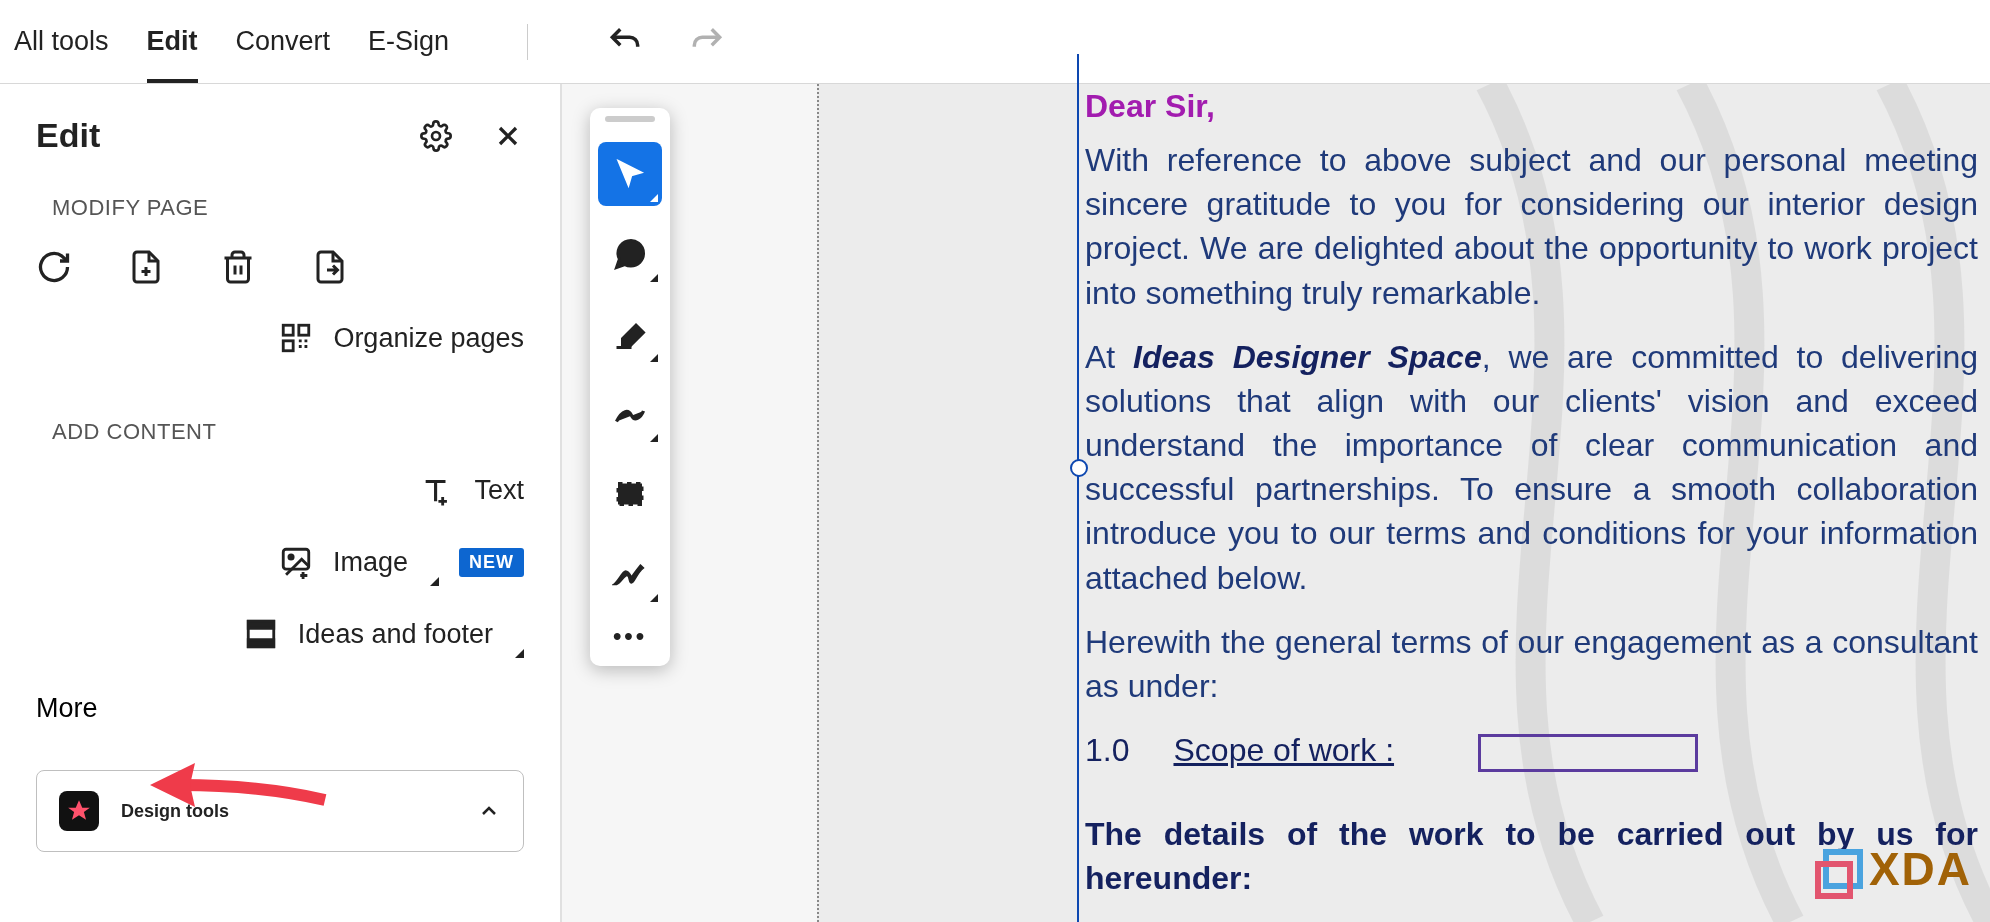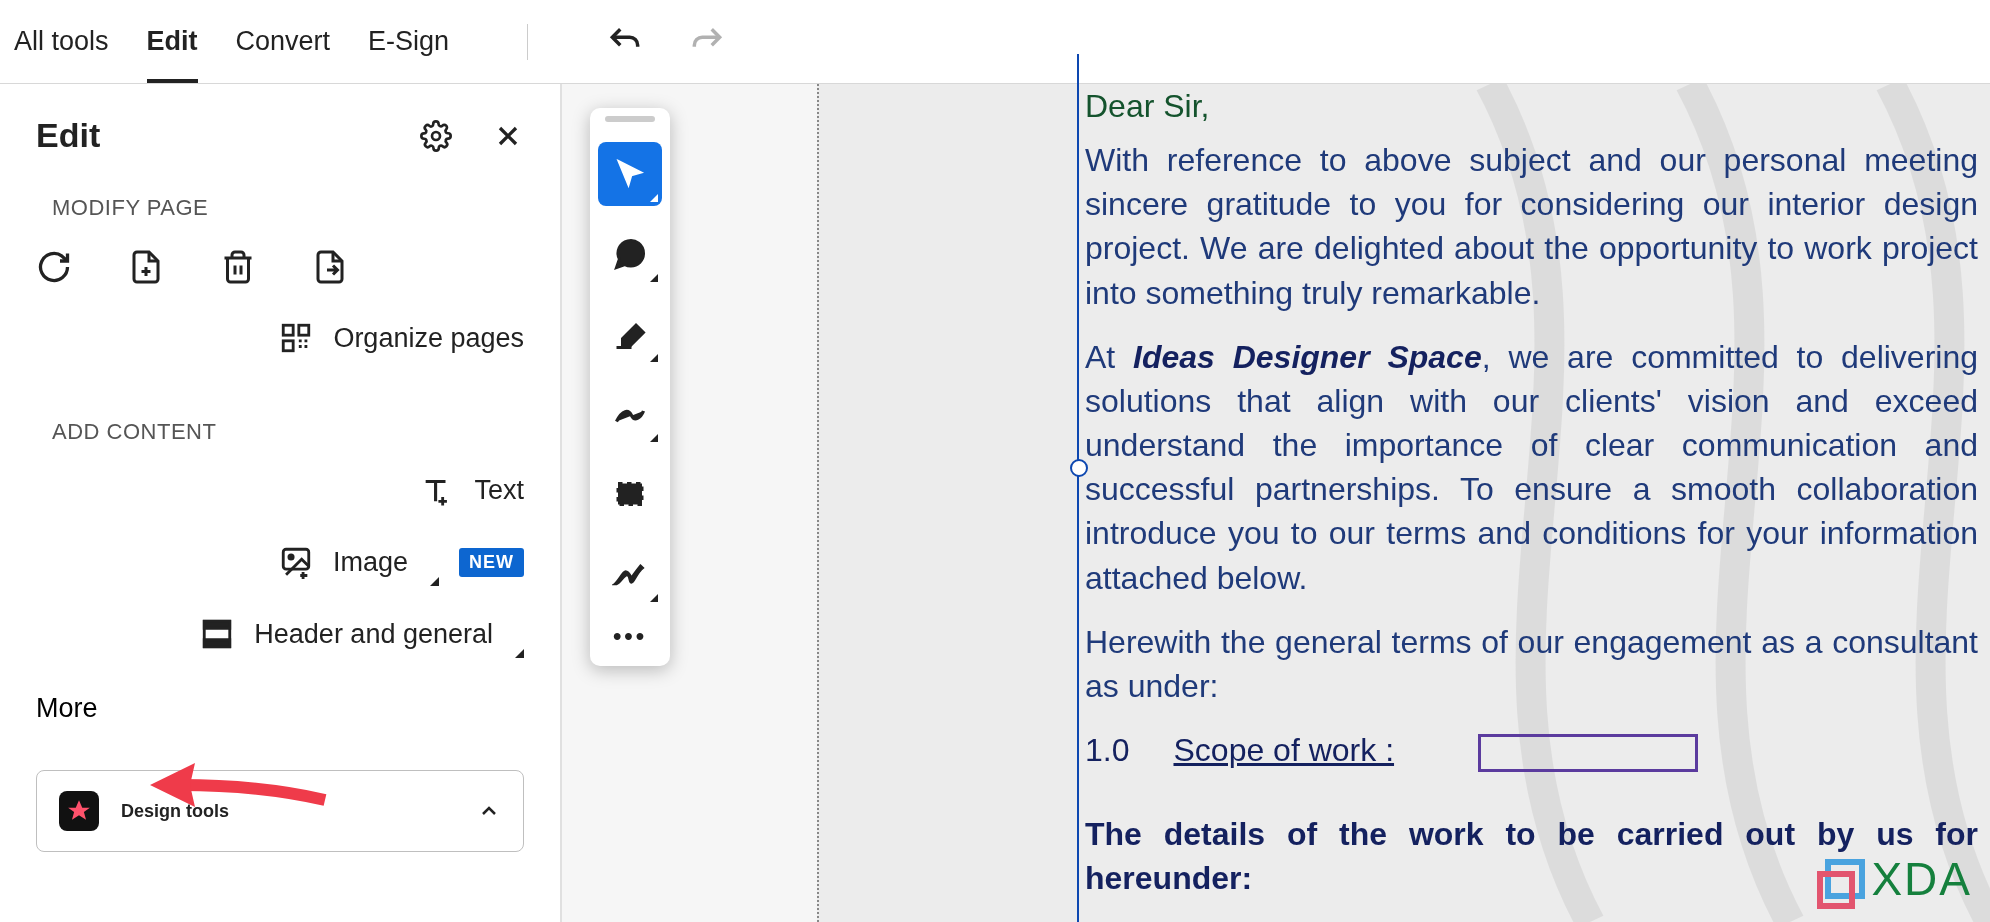--- a/index.html
+++ b/index.html
@@ -59,35 +59,35 @@
   .thumb-area { position: absolute; left: 562px; top: 84px; width: 255px; bottom: 0; background: #f6f6f6; }
   
   
   .page-area { position: absolute; left: 817px; top: 84px; right: 0; bottom: 0; background: #ececec; }
   .page-edge { position: absolute; left: 0; top: 0; bottom: 0; width: 2px; border-left: 2px dotted #888; }
   .page-selection { position: absolute; left: 260px; top: -30px; width: 1px; bottom: 0; border-left: 2px solid #0d47b0; }
   .sel-handle { position: absolute; left: 253px; top: 375px; width: 18px; height: 18px; border: 2px solid #0d47b0; border-radius: 50%; background: #fff; }
   
   .doc-body { position: absolute; left: 268px; top: 0; right: 0; padding-right: 12px; font-family: Arial, sans-serif; font-size: 32px; color: #1f3a7a; line-height: 1.38; text-align: justify; }
   .doc-body p { margin-bottom: 20px; }
-  .dear { font-weight: 400; color: #14532d; }
+  .dear { font-weight: 700; color: #a21caf; }
   .company { font-weight: 800; font-style: italic; color: #14215f; margin-top: 19px; }
   .scope-row { display: flex; align-items: flex-end; gap: 44px; font-weight: 400; color: #14215f; }
   .scope-num { }
   .scope-title { text-decoration: underline; }
   .purple-box { width: 220px; height: 38px; border: 3px solid #5b3b9e; margin-left: 40px; }
   .detail-head { font-weight: 800; color: #14215f; }
   .prep { color: #1f3a7a; font-size: 32px; }
   
   
   .wm { position: absolute; right: 0; top: 0; width: 600px; bottom: 0; pointer-events: none; opacity: 0.15; }
   .wm svg { width: 100%; height: 100%; }
   
   
-  .xda { position: absolute; right: 18px; bottom: 16px; font-family: Arial Black, Arial, sans-serif; font-size: 46px; font-weight: 400; color: #15803d; letter-spacing: 2px; display: flex; align-items: center; gap: 6px; }
+  .xda { position: absolute; right: 18px; bottom: 26px; font-family: Arial Black, Arial, sans-serif; font-size: 46px; font-weight: 700; color: #a16207; letter-spacing: 2px; display: flex; align-items: center; gap: 6px; }
   .xda .sq { width: 40px; height: 40px; border: 6px solid #4aa3df; position: relative; }
   .xda .sq::before { content: ""; position: absolute; left: -14px; top: 6px; width: 26px; height: 26px; border: 6px solid #e2556f; }
 </style>
 </head>
 <body>
 
 <div class="topbar">
   <div class="topbar-item">All tools</div>
   <div class="topbar-item active">Edit</div>
   <div class="topbar-item">Convert</div>
@@ -173,21 +173,21 @@
     <span class="corner"></span>
     <span class="badge">NEW</span>
   </div>
 
   <div class="sp-item">
     <svg viewBox="0 0 24 24" fill="none" stroke="#222" stroke-width="2">
         <rect x="3" y="3" width="18" height="18"></rect>
         <rect x="3" y="3" width="18" height="5" fill="#222"></rect>
         <rect x="3" y="16" width="18" height="5" fill="#222"></rect>
       </svg>
-    <span>Header and general</span>
+    <span>Ideas and footer</span>
     <span class="corner"></span>
   </div>
 
   <div class="more-link">More</div>
 
   <div class="design-tools-box">
     <div class="dt-left">
       <div class="dt-icon">
         <svg width="26" height="26" viewBox="0 0 24 24">
             <path d="M12 2l3 7h7l-5.5 4 2 7L12 16l-6.5 4 2-7L2 9h7z" fill="url(#g)"></path>

